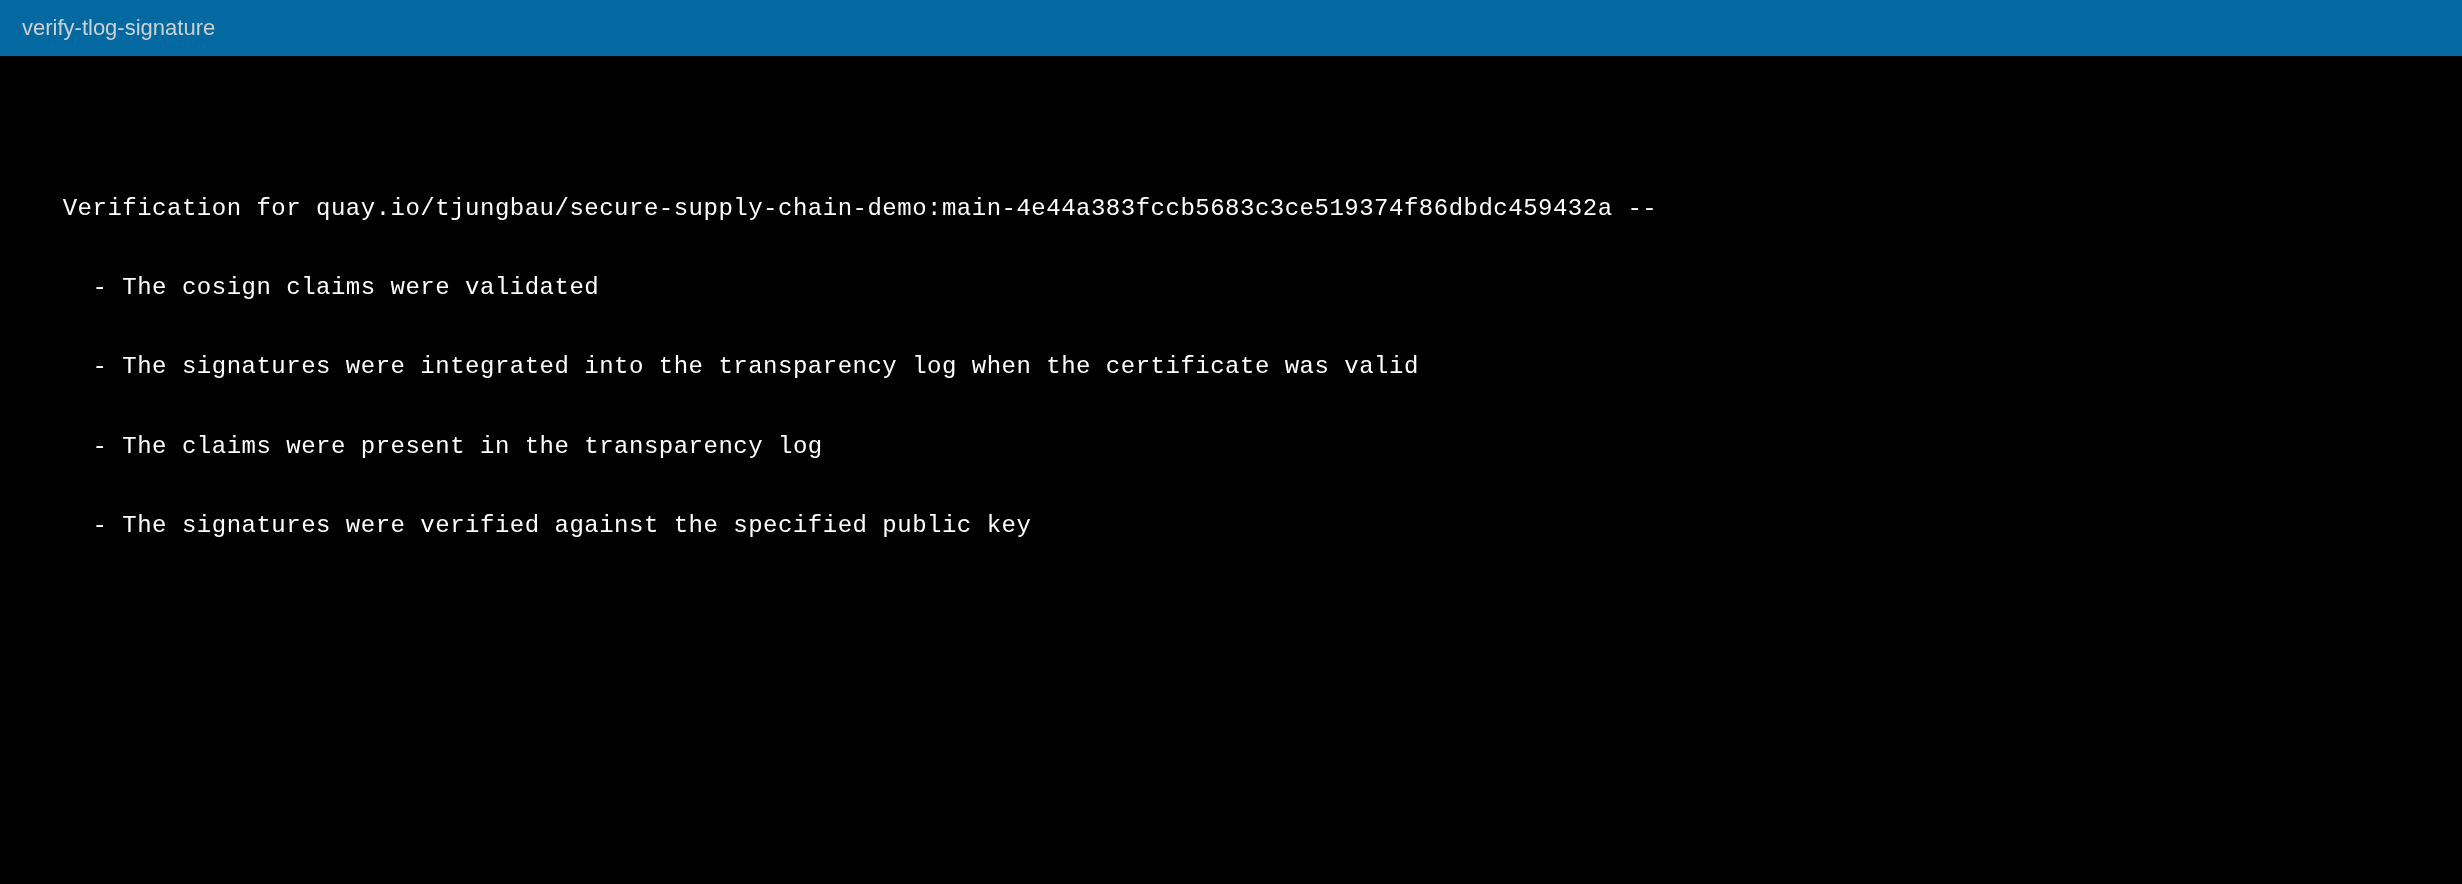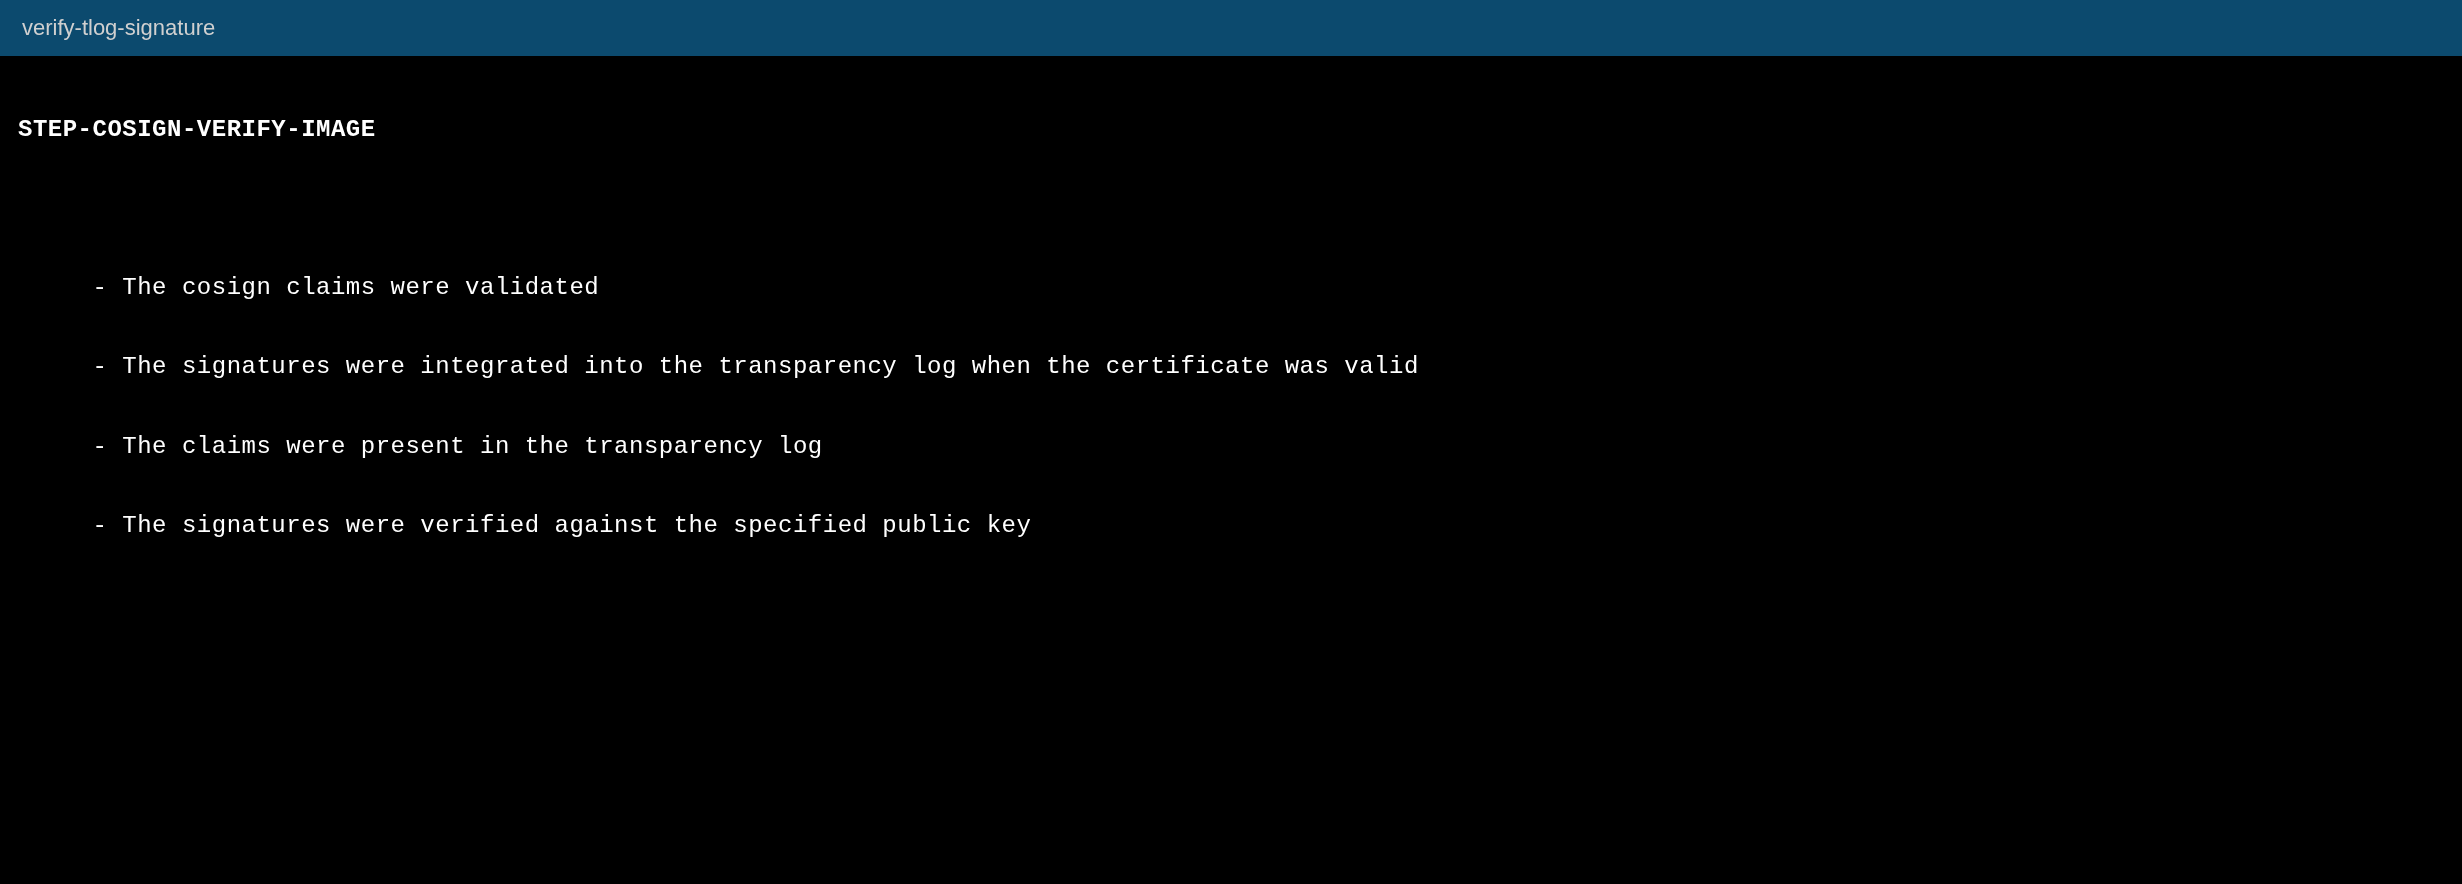--- a/index.html
+++ b/index.html
@@ -10,21 +10,21 @@
     body {
       background: #000000;
       color: #ffffff;
       font-family: 'Menlo', 'Monaco', 'Consolas', 'Courier New', monospace;
       font-size: 24px;
       line-height: 1.65;
       width: 2462px;
       overflow: hidden;
     }
     .tab-bar {
-      background: #0c4a6e;
+      background: #0369a1;
       padding: 10px 22px;
       font-size: 22px;
       color: #d0d0d0;
       font-family: -apple-system, BlinkMacSystemFont, 'Segoe UI', sans-serif;
       font-weight: 400;
     }
     .log-content {
       padding: 14px 18px;
       white-space: pre;
       letter-spacing: 0.5px;
@@ -42,22 +42,22 @@
     }
   </style>
 </head>
 <body>
 
 <div class="tab-bar">
   <span>verify-tlog-signature</span>
 </div>
 
 <div class="log-content">
-<div class="step-header">STEP-COSIGN-VERIFY-IMAGE</div>
 <div class="blank-line"></div>
+<div class="log-line">   Verification for quay.io/tjungbau/secure-supply-chain-demo:main-4e44a383fccb5683c3ce519374f86dbdc459432a --</div>
 <div class="log-line">     - The cosign claims were validated</div>
 <div class="log-line">     - The signatures were integrated into the transparency log when the certificate was valid</div>
 <div class="log-line">     - The claims were present in the transparency log</div>
 <div class="log-line">     - The signatures were verified against the specified public key</div>
 <div class="blank-line"></div>
 
 
 
 
 

